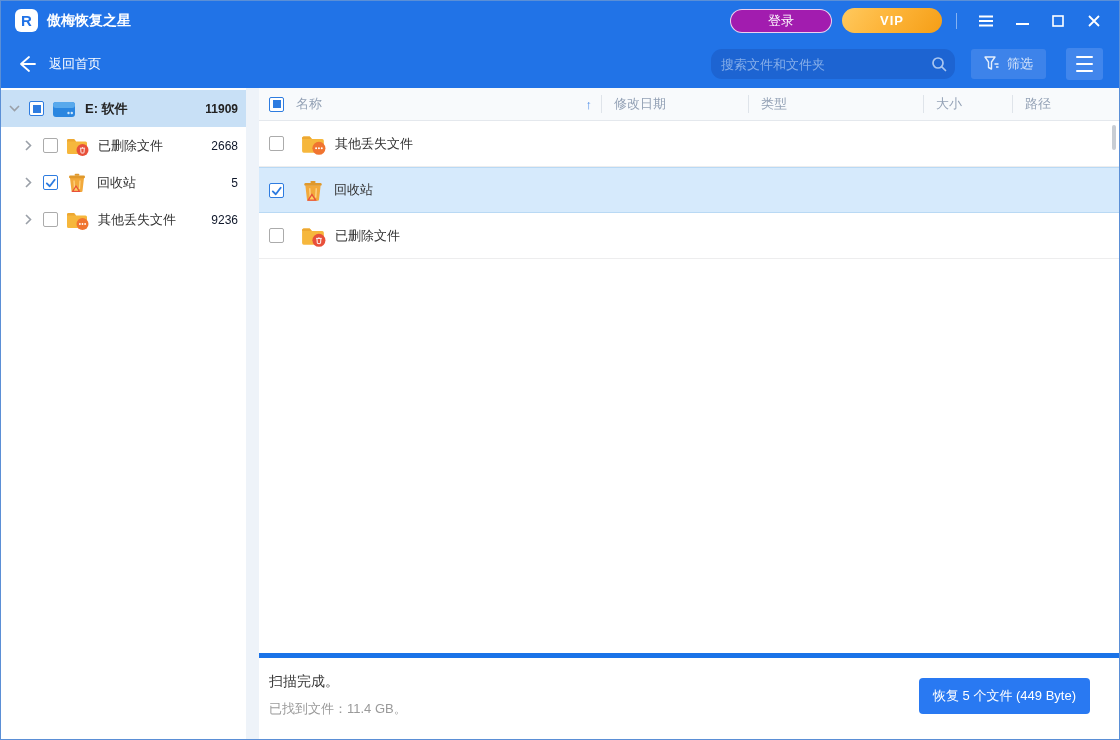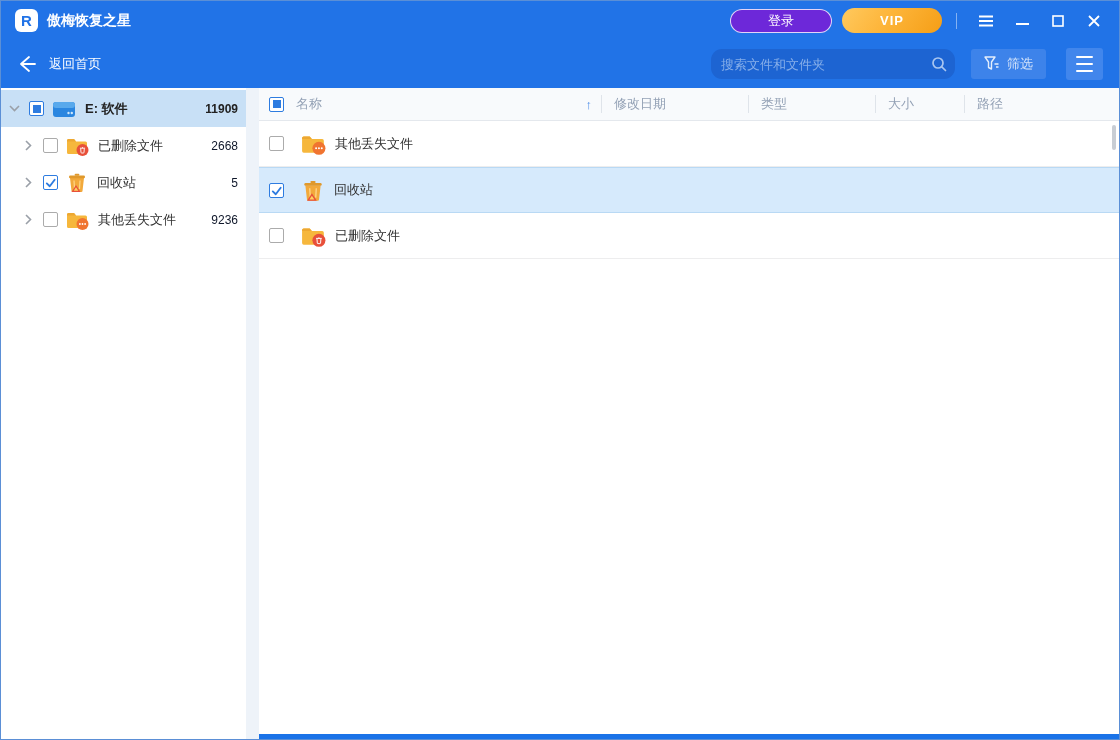--- a/index.html
+++ b/index.html
@@ -20,21 +20,21 @@
   }
   .logo {
     width:23px; height:23px; background:#fff; border-radius:6px;
     display:flex; align-items:center; justify-content:center; margin-right:9px;
   }
   .logo span { color:#2173e7; font-weight:bold; font-size:15px; line-height:1; }
   .app-title { color:#fff; font-size:14px; font-weight:600; }
   .titlebar-right { margin-left:auto; display:flex; align-items:center; }
   .login-btn {
     min-width:102px; height:24px; border:1px solid rgba(255,255,255,.8);
-    border-radius:12px; background:#6d28d9; color:#fff; font-size:13px;
+    border-radius:12px; background:#a21caf; color:#fff; font-size:13px;
     display:flex; align-items:center; justify-content:center; cursor:pointer;
   }
   .vip-btn {
     min-width:100px; height:25px; border-radius:13px; margin-left:10px;
     background:linear-gradient(125deg,#ffc95e 0%,#fdb53a 45%,#f59e16 100%);
     color:#fff; font-size:13px; font-weight:bold; letter-spacing:1px;
     display:flex; align-items:center; justify-content:center; cursor:pointer;
   }
   .tb-sep { width:1px; height:16px; background:rgba(255,255,255,.45); margin:0 8px 0 14px; }
   .win-ctrl {
@@ -100,21 +100,21 @@
   
   .content { flex:1; display:flex; flex-direction:column; min-width:0; position:relative; background:#fff; }
   .thead {
     height:33px; display:flex; align-items:center; background:#f8fafc;
     border-bottom:1px solid #e4e8ed; font-size:13px; color:#93a1b5; flex-shrink:0;
   }
   .th { display:flex; align-items:center; height:18px; }
   .th-name  { width:342px; padding-left:10px; }
   .th-name .label { margin-left:12px; }
   .sort-arrow { margin-left:auto; margin-right:9px; color:#4a8ce8; font-size:13px; }
-  .th-date { width:147px; } .th-type { width:127px; } .th-size { width:89px; } .th-path { flex:1; }
+  .th-date { width:147px; } .th-type { width:127px; } .th-size { width:89px;margin-left:48px; } .th-path { flex:1; }
   .th-date,.th-type,.th-size,.th-path { border-left:1px solid #dfe4ea; padding-left:12px; }
   .trow {
     height:46px; display:flex; align-items:center; padding-left:10px;
     border-bottom:1px solid #ededee; font-size:13px; color:#333; cursor:default;
   }
   .trow.selected {
     background:#d6eafc; border-top:1px solid #b9d9f4; border-bottom:1px solid #b9d9f4;
     height:46px;
   }
   .trow .ic { margin-left:17px; }
@@ -367,16 +367,23 @@
         </svg>
         <span class="name">已删除文件</span>
       </div>
 
       <div class="vscroll"></div>
 
       <div class="spacer"></div>
 
       <div class="progress"></div>
 
+      <div class="statusbar">
+        <div class="status-text">
+          <div class="line1">扫描完成。</div>
+          <div class="line2">已找到文件：11.4 GB。</div>
+        </div>
+        <button class="recover-btn">恢复 5 个文件 (449 Byte)</button>
+      </div>
 
     </div>
   </div>
 </div>
 
 </body></html>

